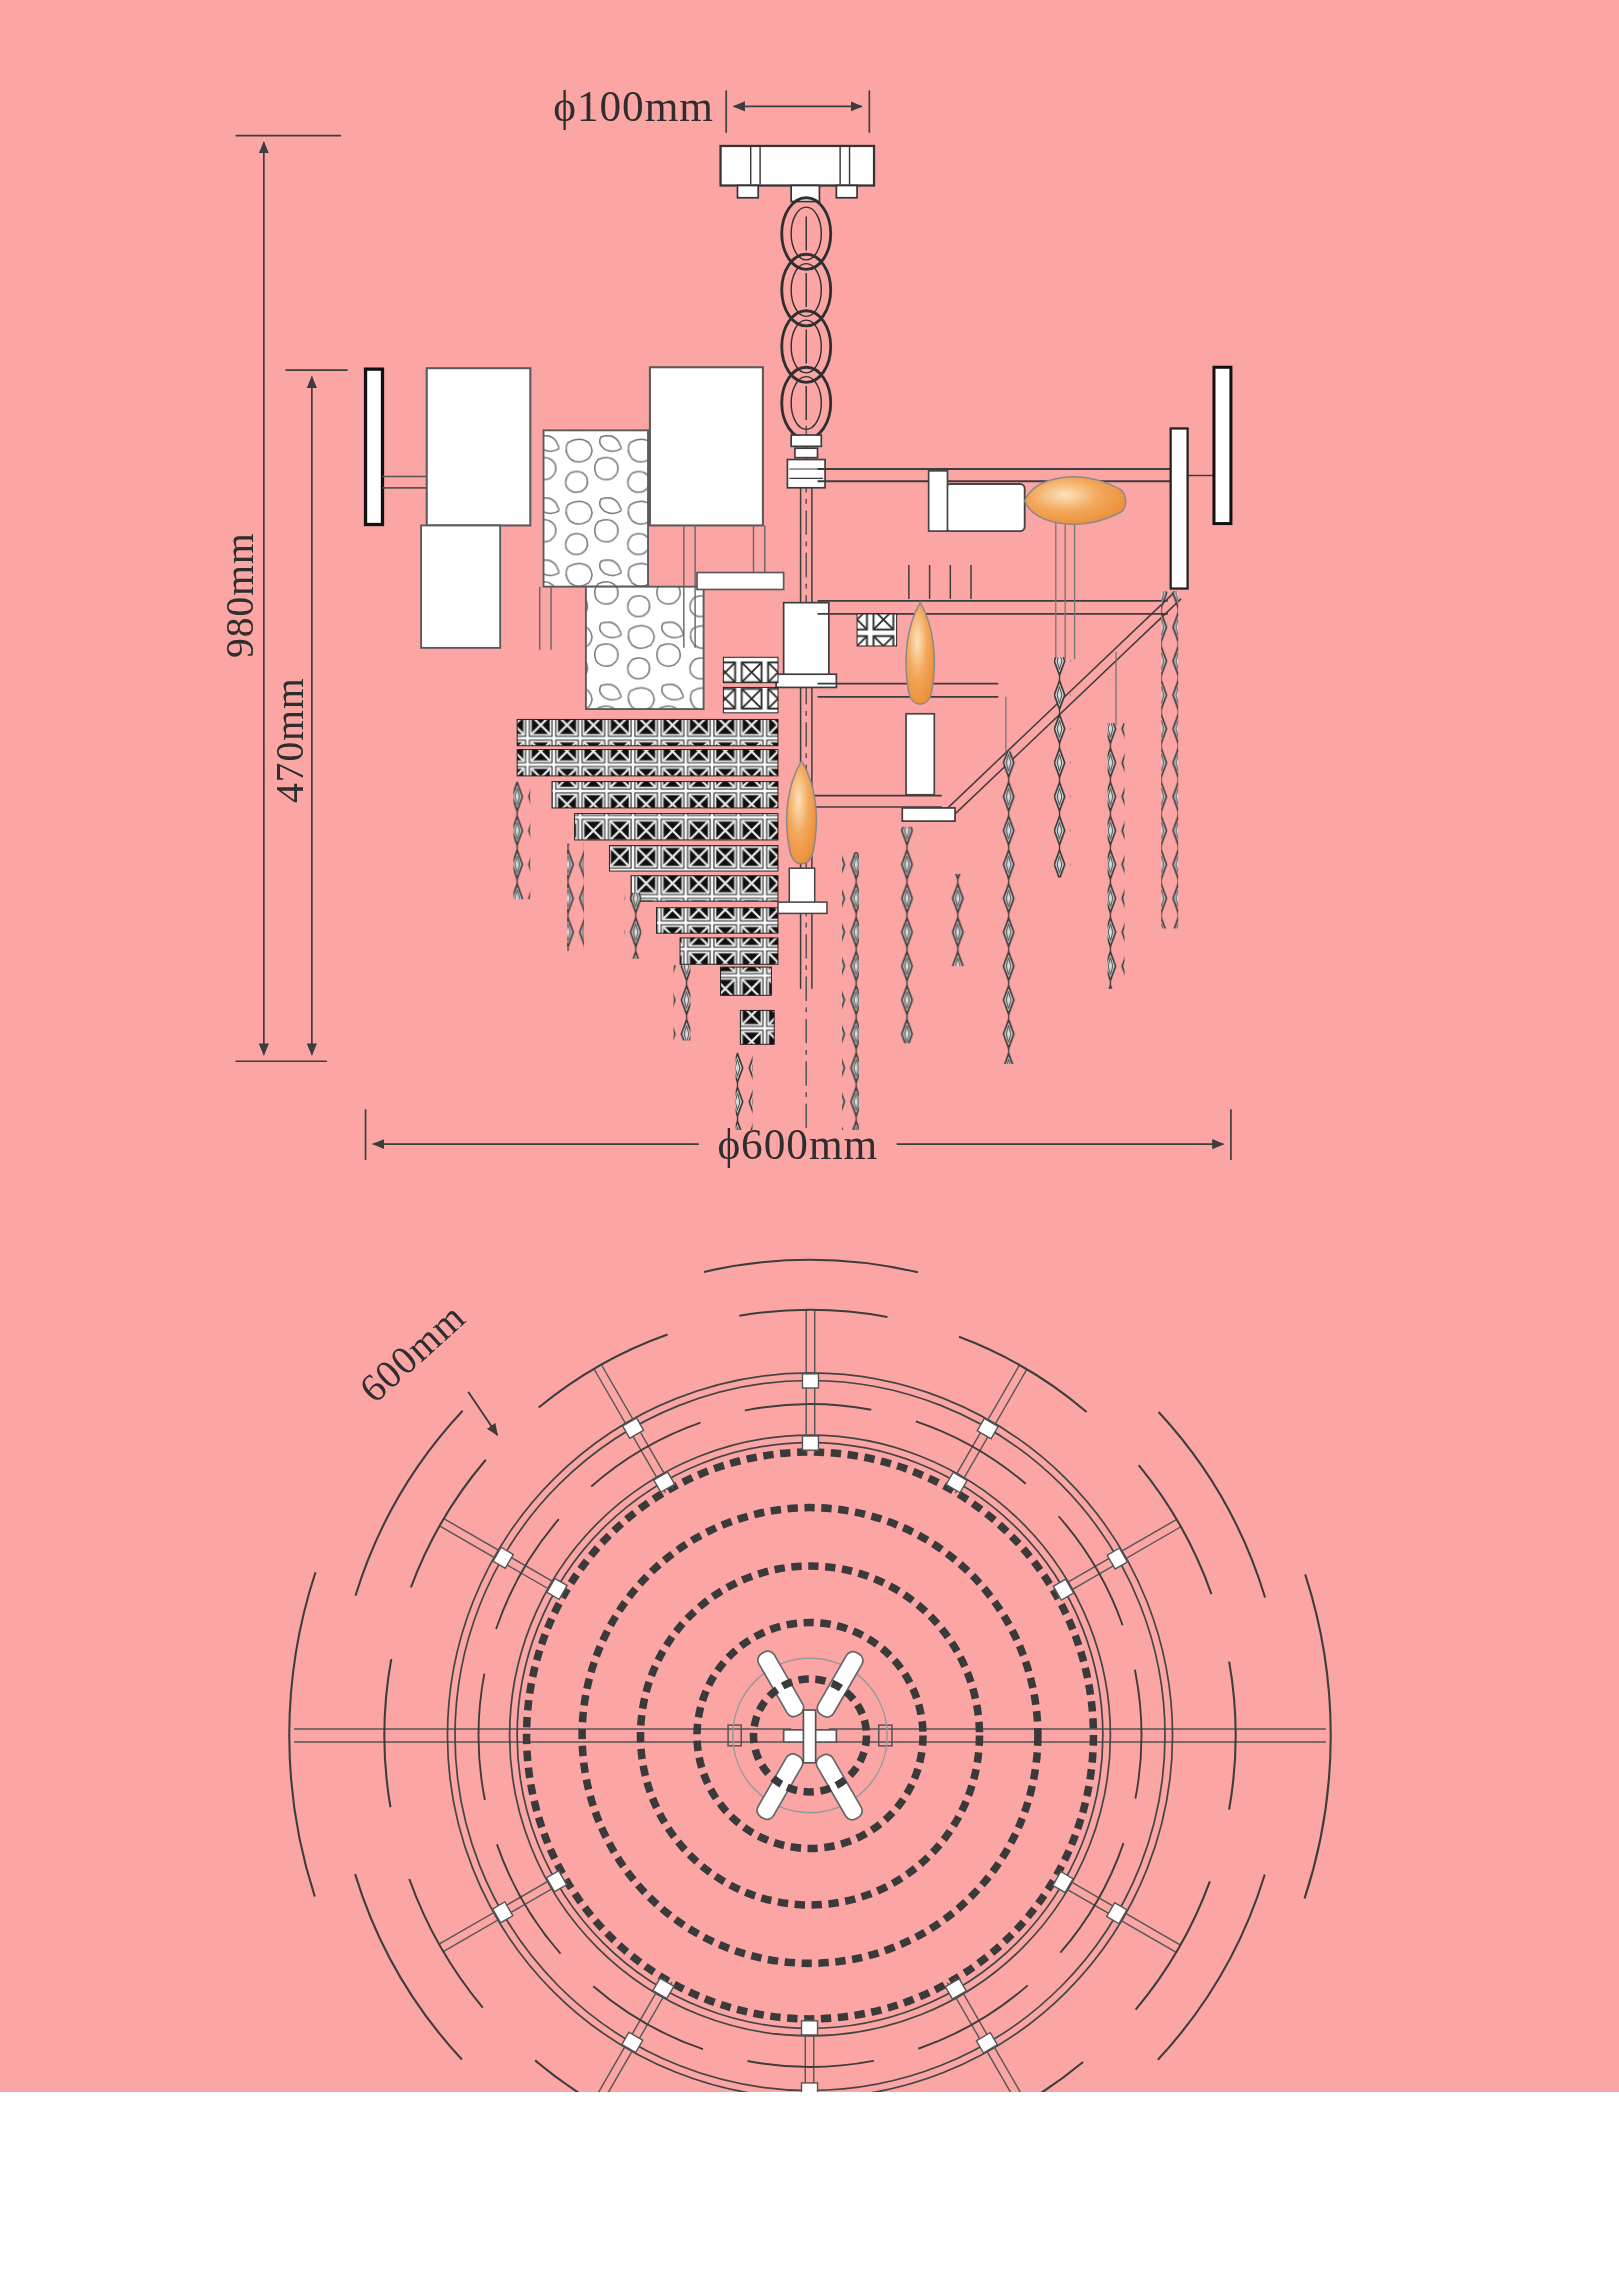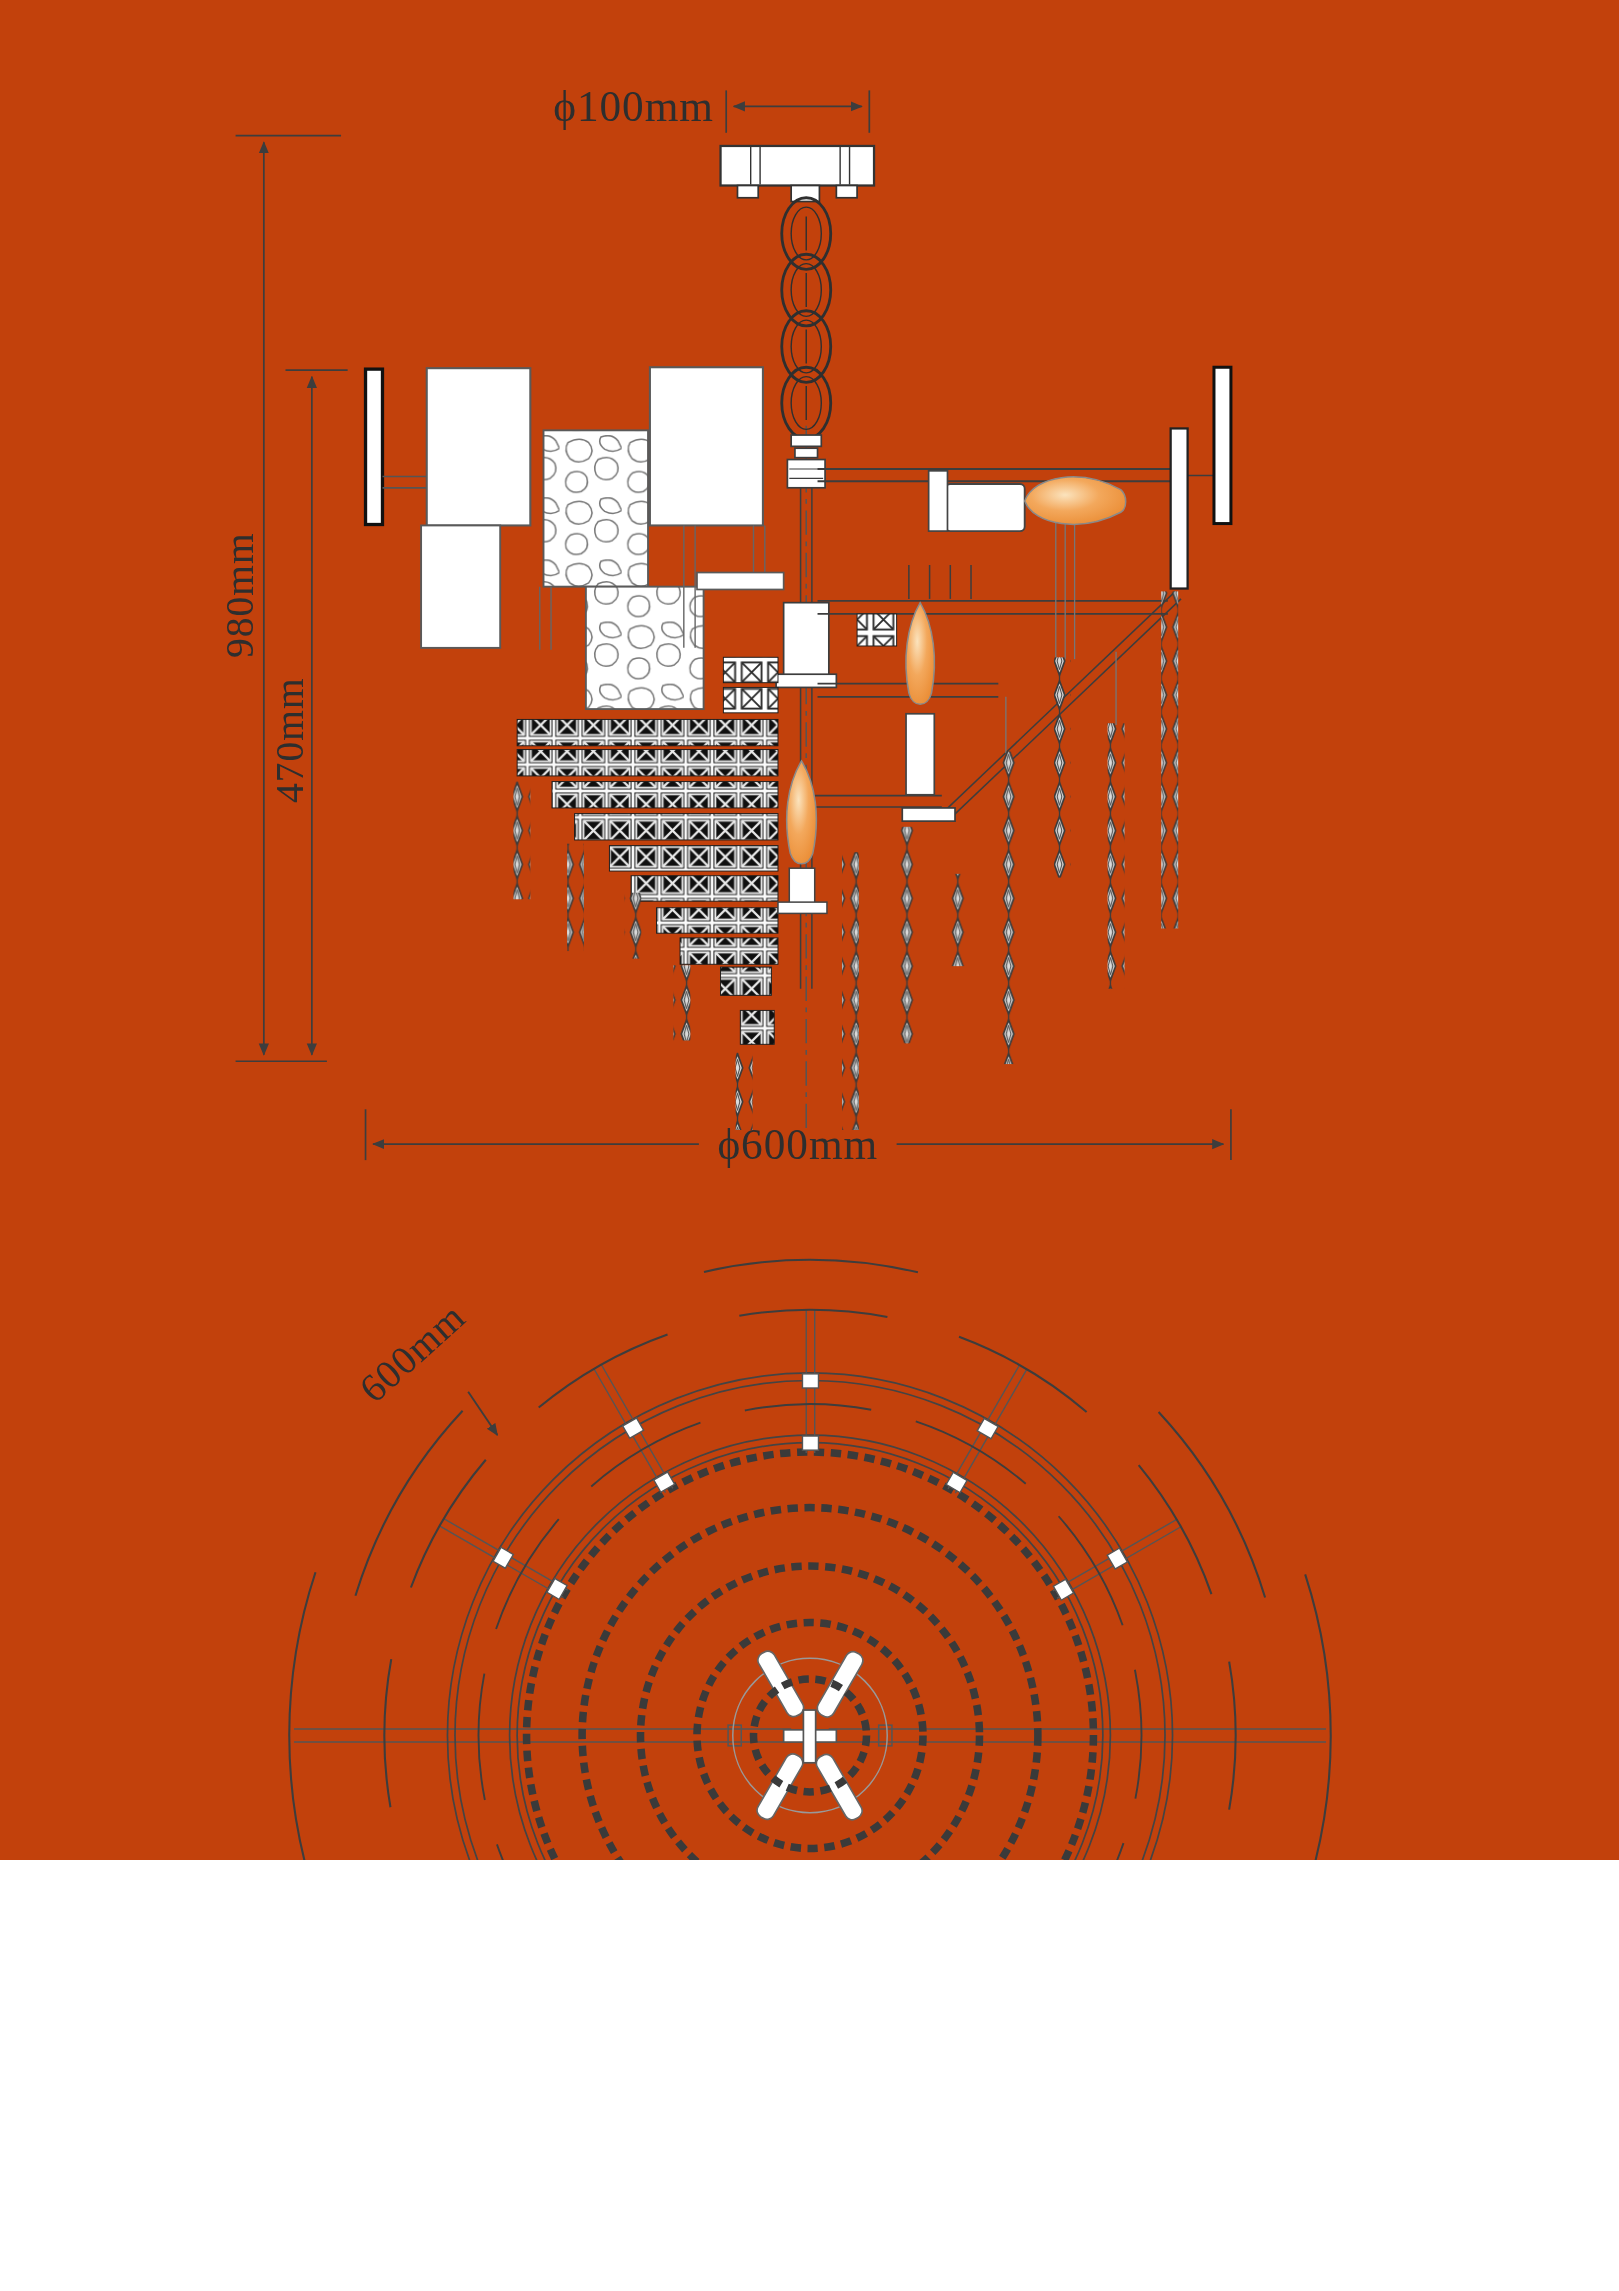--- a/index.html
+++ b/index.html
@@ -1,16 +1,16 @@
 <!DOCTYPE html>
 <html style="font-size:15px"><head>
 <meta charset="utf-8">
 <style>
   html,body{margin:0;padding:0;background:#ffffff;}
-  #page{width:1620px;height:1860px;position:relative;margin:0 auto;background:#c2410c;
+  #page{width:1620px;height:2092px;position:relative;margin:0 auto;background:#fca5a5;
         font-family:"Liberation Serif", serif;}
   svg{display:block}
   text{fill:#2e2e2e;}
   .dimtext{font-size:46px;letter-spacing:1px;}
   .dimtext-sm{font-size:42px;letter-spacing:1px;}
 </style>
 </head>
 <body>
 
 <div id="page">

